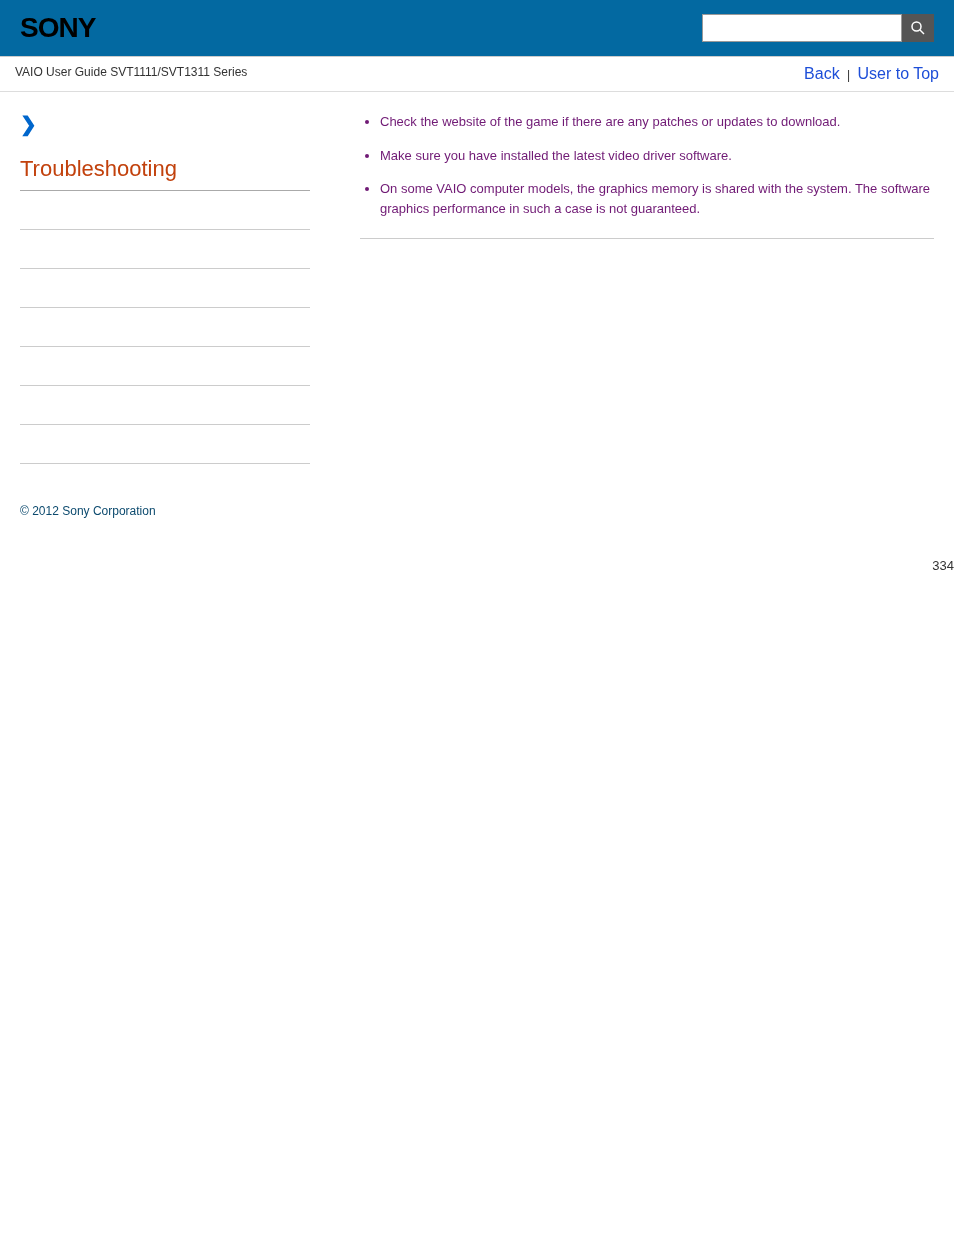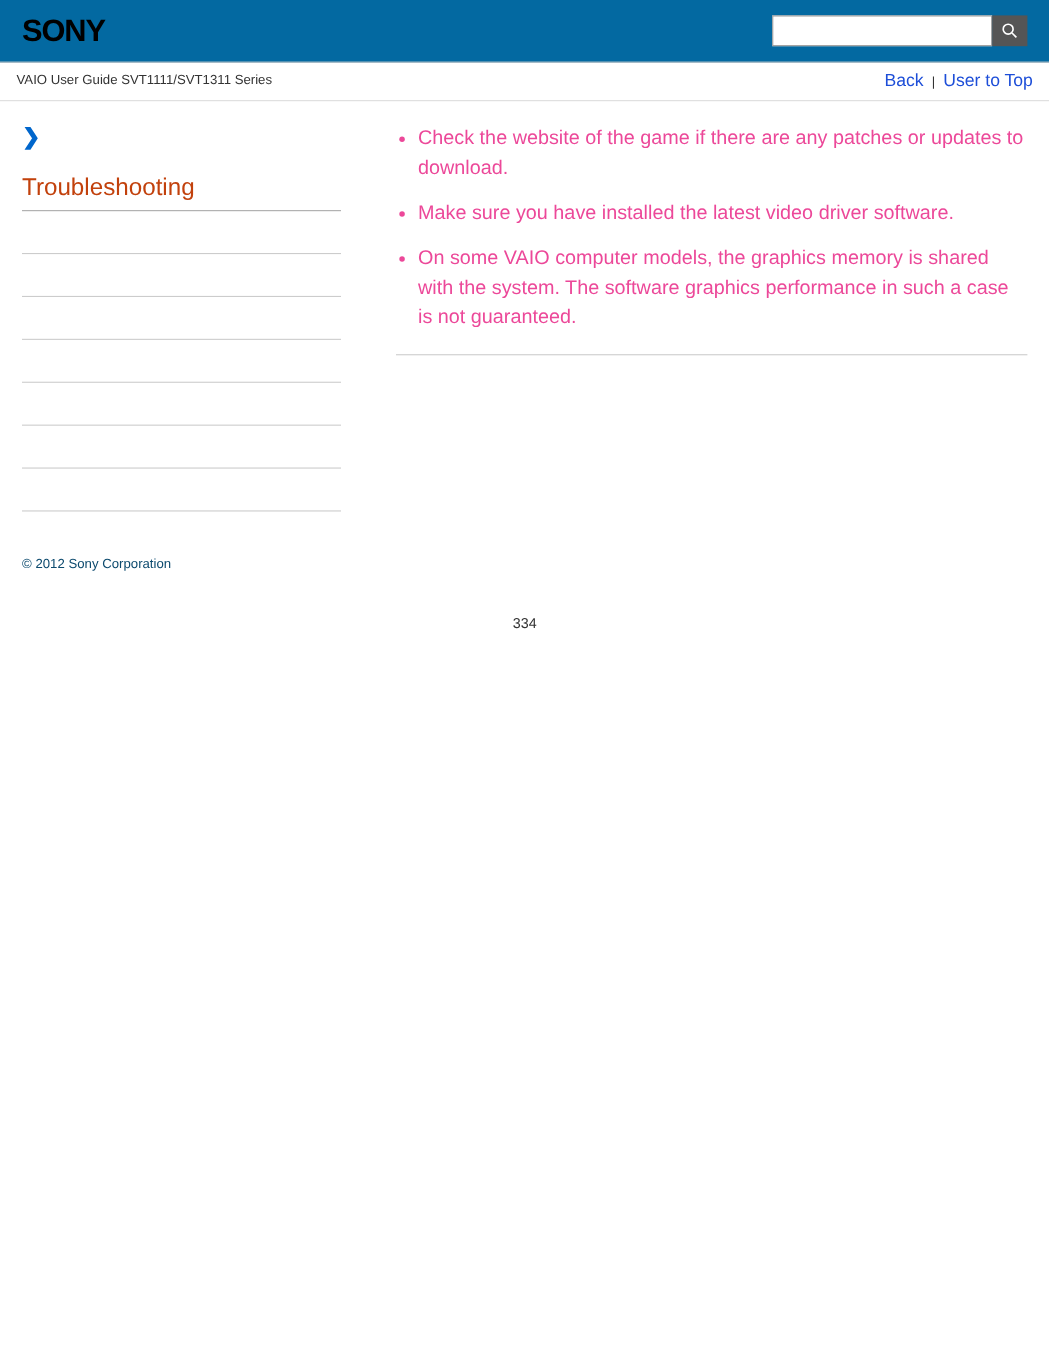--- a/index.html
+++ b/index.html
@@ -138,23 +138,23 @@
     }
 
     .content-list {
       list-style: disc;
       padding-left: 20px;
       margin-bottom: 20px;
     }
 
     .content-list li {
       margin-bottom: 14px;
-      font-size: 18px;
+      font-size: 13px;
       line-height: 1.5;
-      color: #ec4899;
+      color: #701a75;
     }
 
     .content-divider {
       border: none;
       border-top: 1px solid #ccc;
       margin-top: 10px;
     }
 
     
     .footer {
@@ -225,15 +225,15 @@
       <li>On some VAIO computer models, the graphics memory is shared with the system. The software graphics performance in such a case is not guaranteed.</li>
     </ul>
     <hr class="content-divider">
   </div>
 </div>
 
 <div class="footer">
   <span>© 2012 Sony Corporation</span>
 </div>
 
-<div style="text-align:center; padding: 20px 0; font-size:13px; color:#333;">
+<div style="text-align:right; padding: 20px 0; font-size:13px; color:#333;">
   <span>334</span>
 </div>
 
 </body></html>

